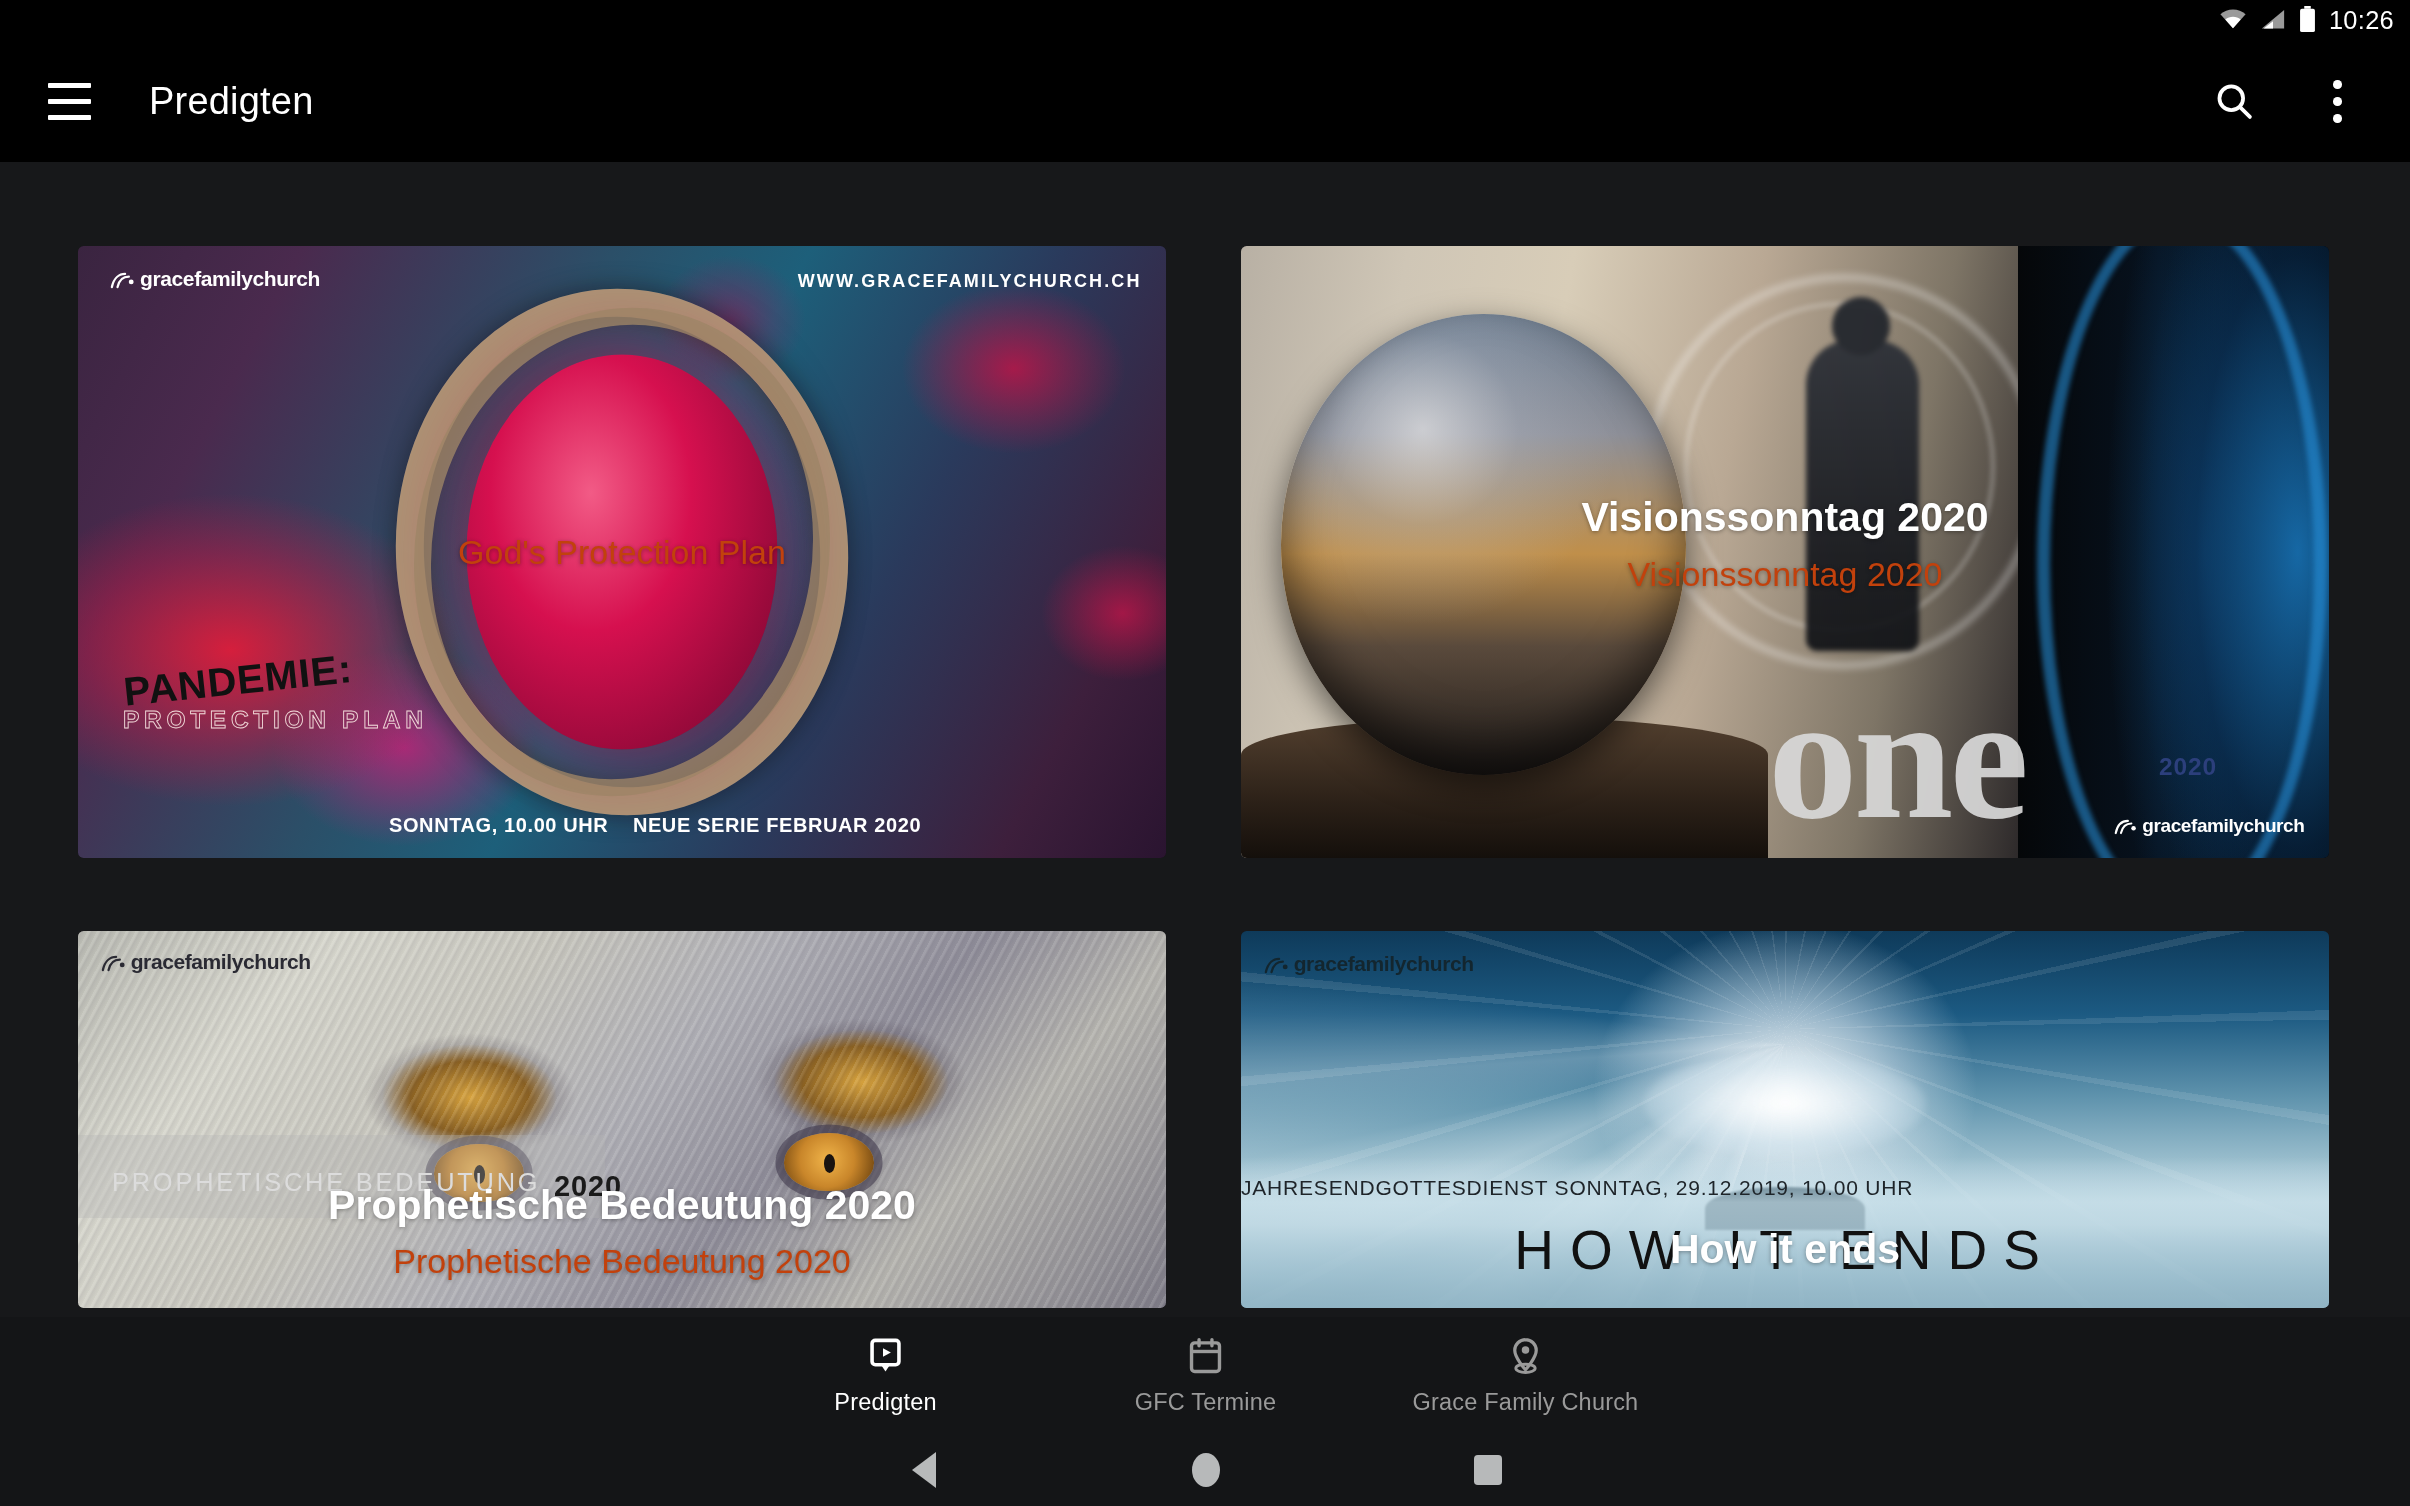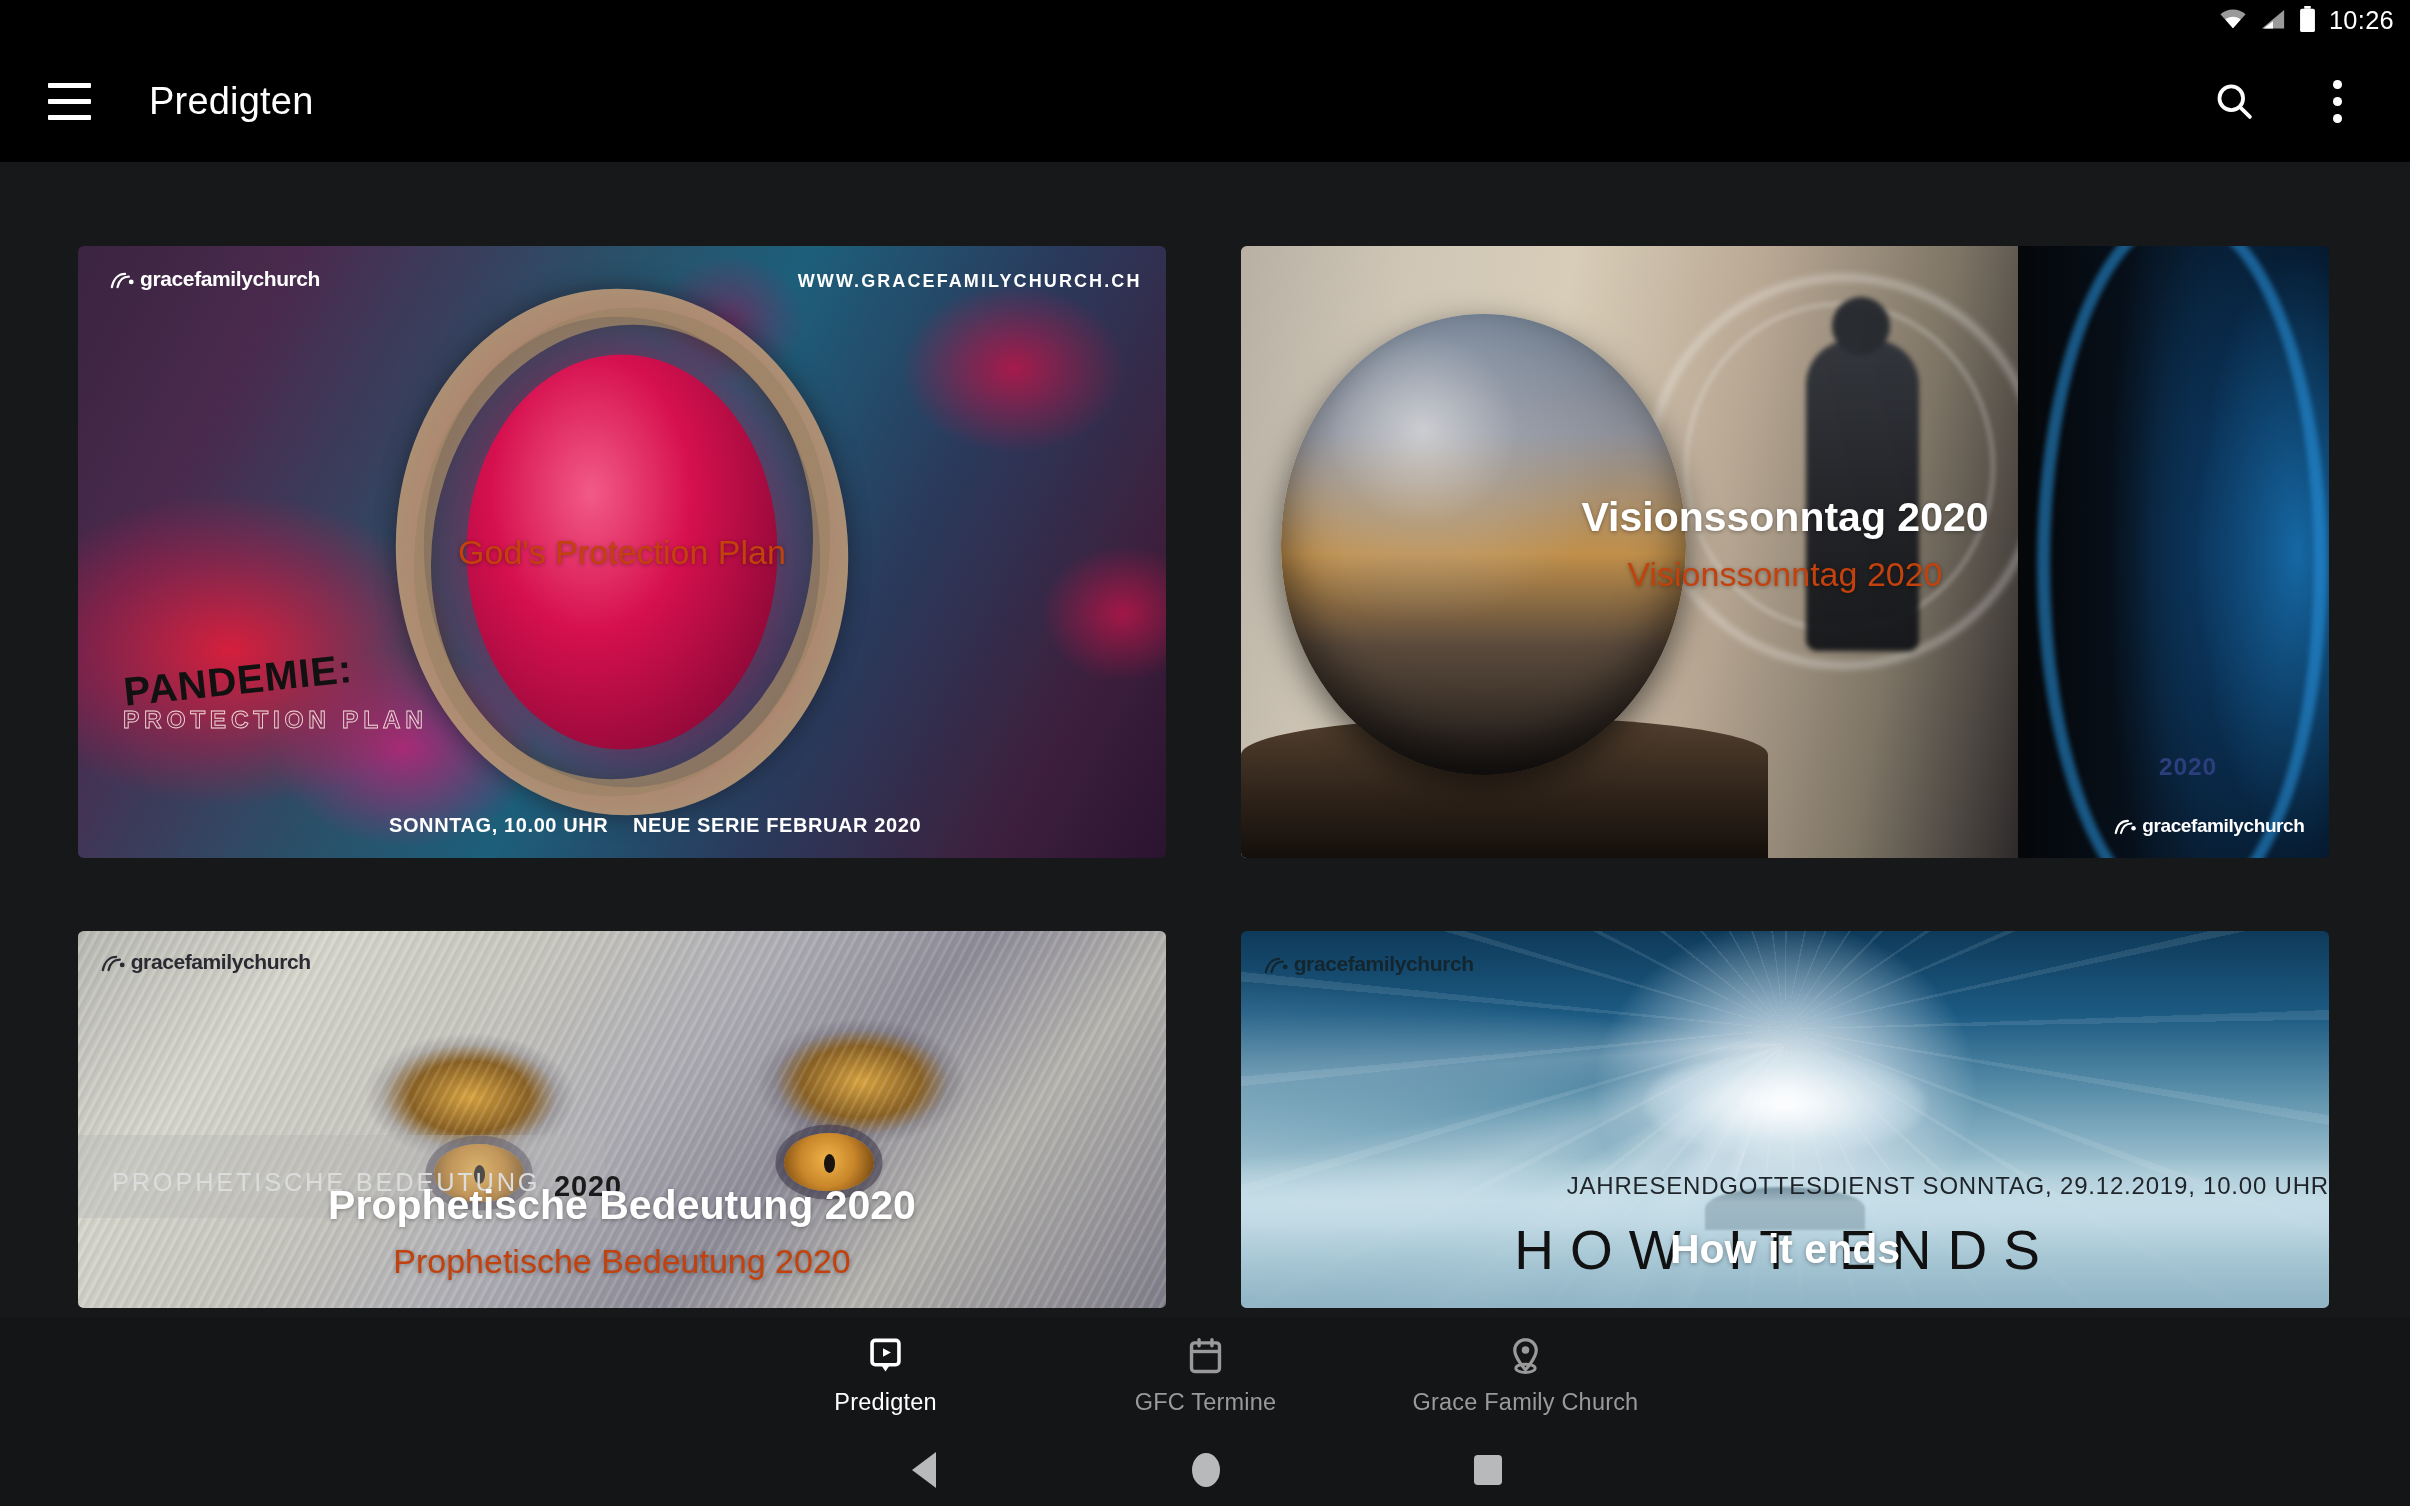--- a/index.html
+++ b/index.html
@@ -187,22 +187,22 @@
     transform:translate(-50%,-50%); border-radius:50%;
     background:radial-gradient(ellipse at 50% 50%, rgba(255,255,255,.95) 0%, rgba(210,228,238,.55) 55%, transparent 80%);
     filter:blur(3.8px); }
   #art4 .peak { position:absolute; left:50%; top:68%; width:160px; height:43px;
     transform:translateX(-50%); border-radius:50% 50% 0 0;
     background:linear-gradient(180deg,#2d4b5c 0%,#1b3343 100%); filter:blur(0.9px); }
   #art4 .ice { position:absolute; left:0; right:0; bottom:0; height:151px;
     background:linear-gradient(180deg, rgba(205,226,235,.0) 0%, rgba(200,224,234,.75) 30%, rgba(150,186,202,.95) 100%); }
   #art4 .rays { position:absolute; inset:0; opacity:.35;
     background:repeating-conic-gradient(from 0deg at 50% 26%, rgba(255,255,255,.28) 0deg 1deg, transparent 1deg 11deg); }
-  .hie-date { position:absolute; left:0; right:0; bottom:108px; text-align:right; z-index:14;
-    color:#1e2429; font-size:24px; letter-spacing:0.8px; font-weight:normal; }
+  .hie-date { position:absolute; left:0; right:0; bottom:108px; text-align:left; z-index:14;
+    color:#1e2429; font-size:21px; letter-spacing:0.8px; font-weight:normal; }
   .hie-big  { position:absolute; left:0; right:0; bottom:26px; text-align:center; z-index:14;
     color:#111; font-size:55px; letter-spacing:16px; font-weight:normal;
     font-family:"Liberation Sans", sans-serif; }
 
   
   #tabbar {
     position:absolute; left:0; bottom:75px; width:2411px; height:115px;
     background:#141517; display:flex; align-items:center; justify-content:center; gap:0;
   }
   .tab { width:320px; height:115px; display:flex; flex-direction:column;
@@ -304,20 +304,21 @@
         </div>
       </div>
 
       <div class="card">
         <div class="art" id="art2">
           <div class="lightring"></div>
           <div class="lightring2"></div>
           <div class="figure"></div>
           <div class="stump"></div>
           <div class="orb"></div>
+          <div class="one">one</div>
           <div class="year2020">2020</div>
           <div class="swirl"></div>
           <div class="gfc" style="right:24.5px; bottom:21px; color:#fff; z-index:50;">
             <svg width="22.6" height="16" viewBox="0 0 26 18">
                 <path d="M2 16C4 6 10 2 16 2" stroke="#fff" stroke-width="2.4" fill="none" stroke-linecap="round"></path>
                 <path d="M8 16C9.6 9 14 5 20 5" stroke="#fff" stroke-width="2.4" fill="none" stroke-linecap="round"></path>
                 <circle cx="22.5" cy="10.5" r="2.6" fill="#fff"></circle>
               </svg>
             <span class="wordmark" style="font-size:19px;">gracefamilychurch</span>
           </div>

